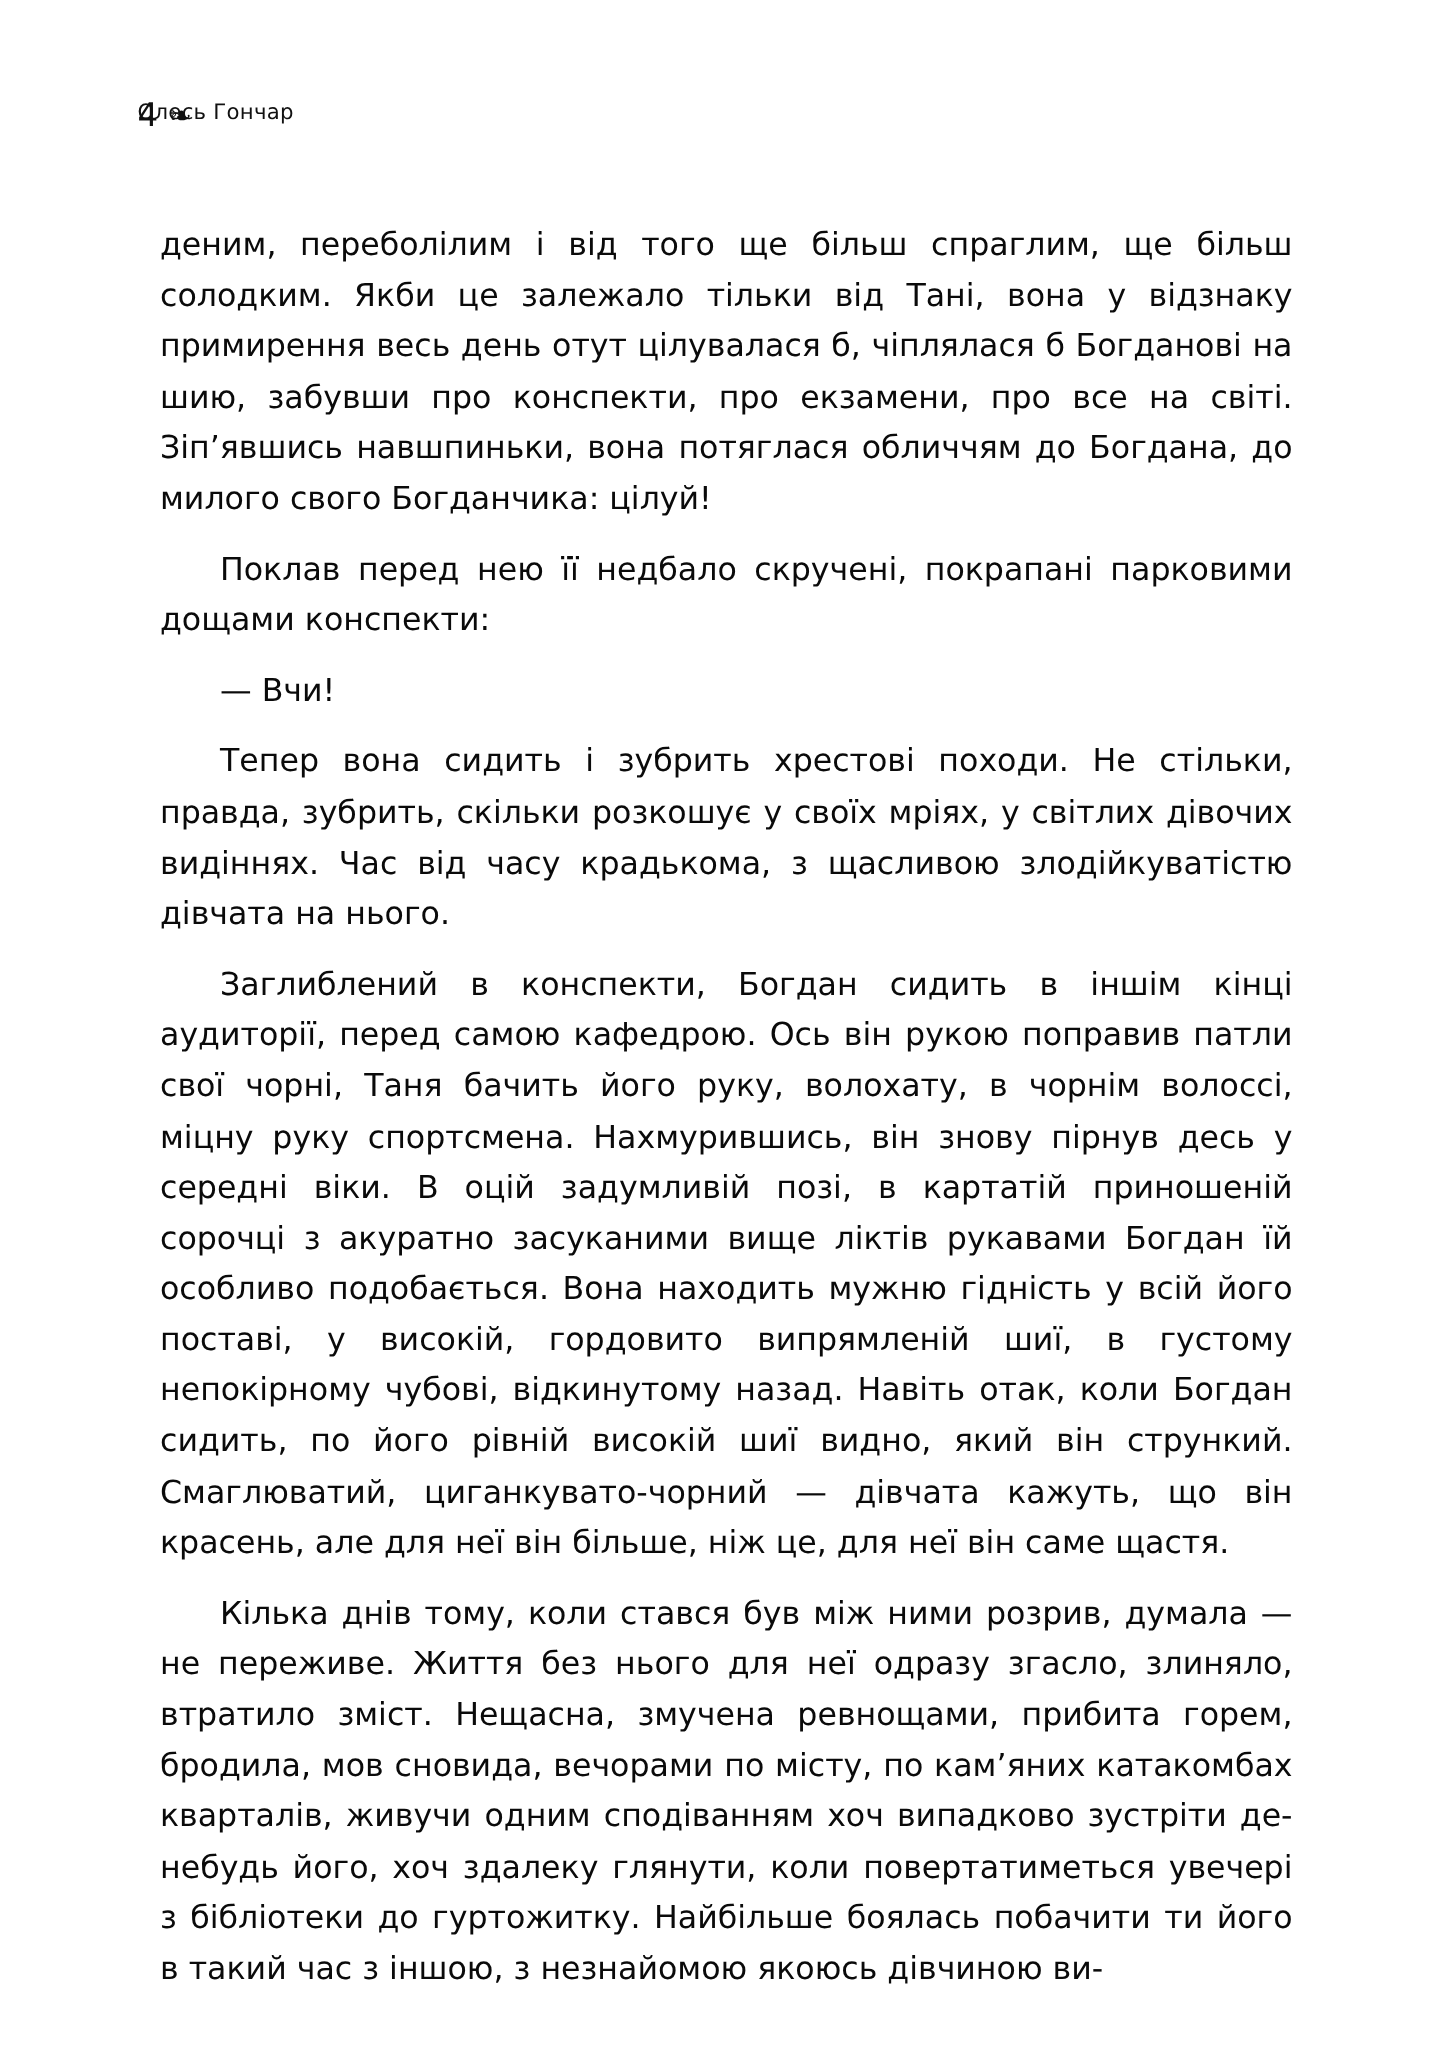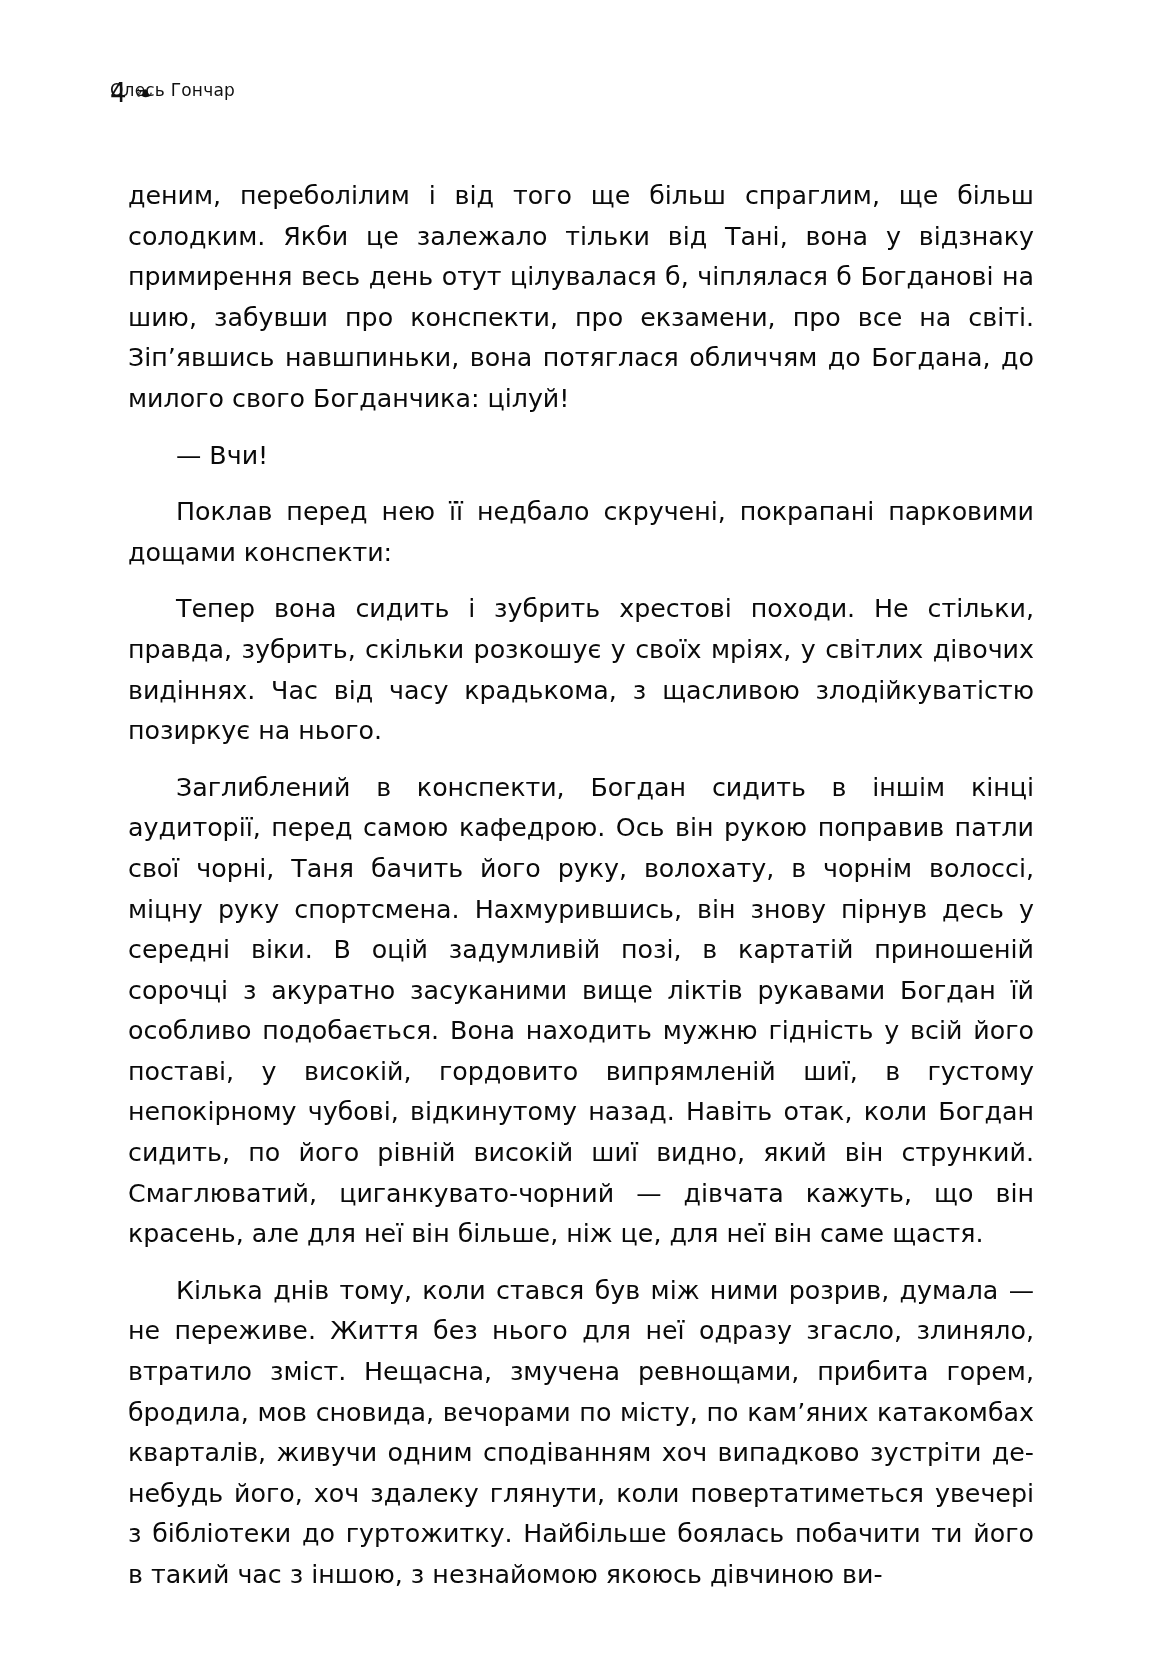--- a/index.html
+++ b/index.html
@@ -85,20 +85,20 @@
   <div class="header">
     <div class="folio">
       <span>4</span>
       <span class="ornament">❧</span>
     </div>
     <div class="running-title">Олесь Гончар</div>
   </div>
 
   <div class="body-text">
       <p class="cont">деним, переболілим і від того ще більш спраглим, ще більш солодким. Якби це залежало тільки від Тані, вона у відзнаку примирення весь день отут цілувалася б, чіплялася б Богданові на шию, забувши про конспекти, про екзамени, про все на світі. Зіп’явшись навшпиньки, вона потяглася обличчям до Богдана, до милого свого Богданчика: цілуй!</p>
+      <p class="indent">Поклав перед нею її недбало скручені, покрапані парковими дощами конспекти:</p>
       <p class="indent">— Вчи!</p>
-      <p class="indent">Поклав перед нею її недбало скручені, покрапані парковими дощами конспекти:</p>
-      <p class="indent">Тепер вона сидить і зубрить хрестові походи. Не стільки, правда, зубрить, скільки розкошує у своїх мріях, у світлих дівочих видіннях. Час від часу крадькома, з щасливою злодійкуватістю позиркує на нього.</p>
+      <p class="indent">Тепер вона сидить і зубрить хрестові походи. Не стільки, правда, зубрить, скільки розкошує у своїх мріях, у світлих дівочих видіннях. Час від часу крадькома, з щасливою злодійкуватістю дівчата на нього.</p>
       <p class="indent">Заглиблений в конспекти, Богдан сидить в іншім кінці аудиторії, перед самою кафедрою. Ось він рукою поправив патли свої чорні, Таня бачить його руку, волохату, в чорнім волоссі, міцну руку спортсмена. Нахмурившись, він знову пірнув десь у середні віки. В оцій задумливій позі, в картатій приношеній сорочці з акуратно засуканими вище ліктів рукавами Богдан їй особливо подобається. Вона находить мужню гідність у всій його поставі, у високій, гордовито випрямленій шиї, в густому непокірному чубові, відкинутому назад. Навіть отак, коли Богдан сидить, по його рівній високій шиї видно, який він стрункий. Смаглюватий, циганкувато-чорний — дівчата кажуть, що він красень, але для неї він більше, ніж це, для неї він саме щастя.</p>
       <p class="indent">Кілька днів тому, коли стався був між ними розрив, думала — не переживе. Життя без нього для неї одразу згасло, злиняло, втратило зміст. Нещасна, змучена ревнощами, прибита горем, бродила, мов сновида, вечорами по місту, по кам’яних катакомбах кварталів, живучи одним сподіванням хоч випадково зустріти де-небудь його, хоч здалеку глянути, коли повертатиметься увечері з бібліотеки до гуртожитку. Найбільше боялась побачити ти його в такий час з іншою, з незнайомою якоюсь дівчиною ви-</p>
     </div>
 
 </div>
 
 </body></html>

